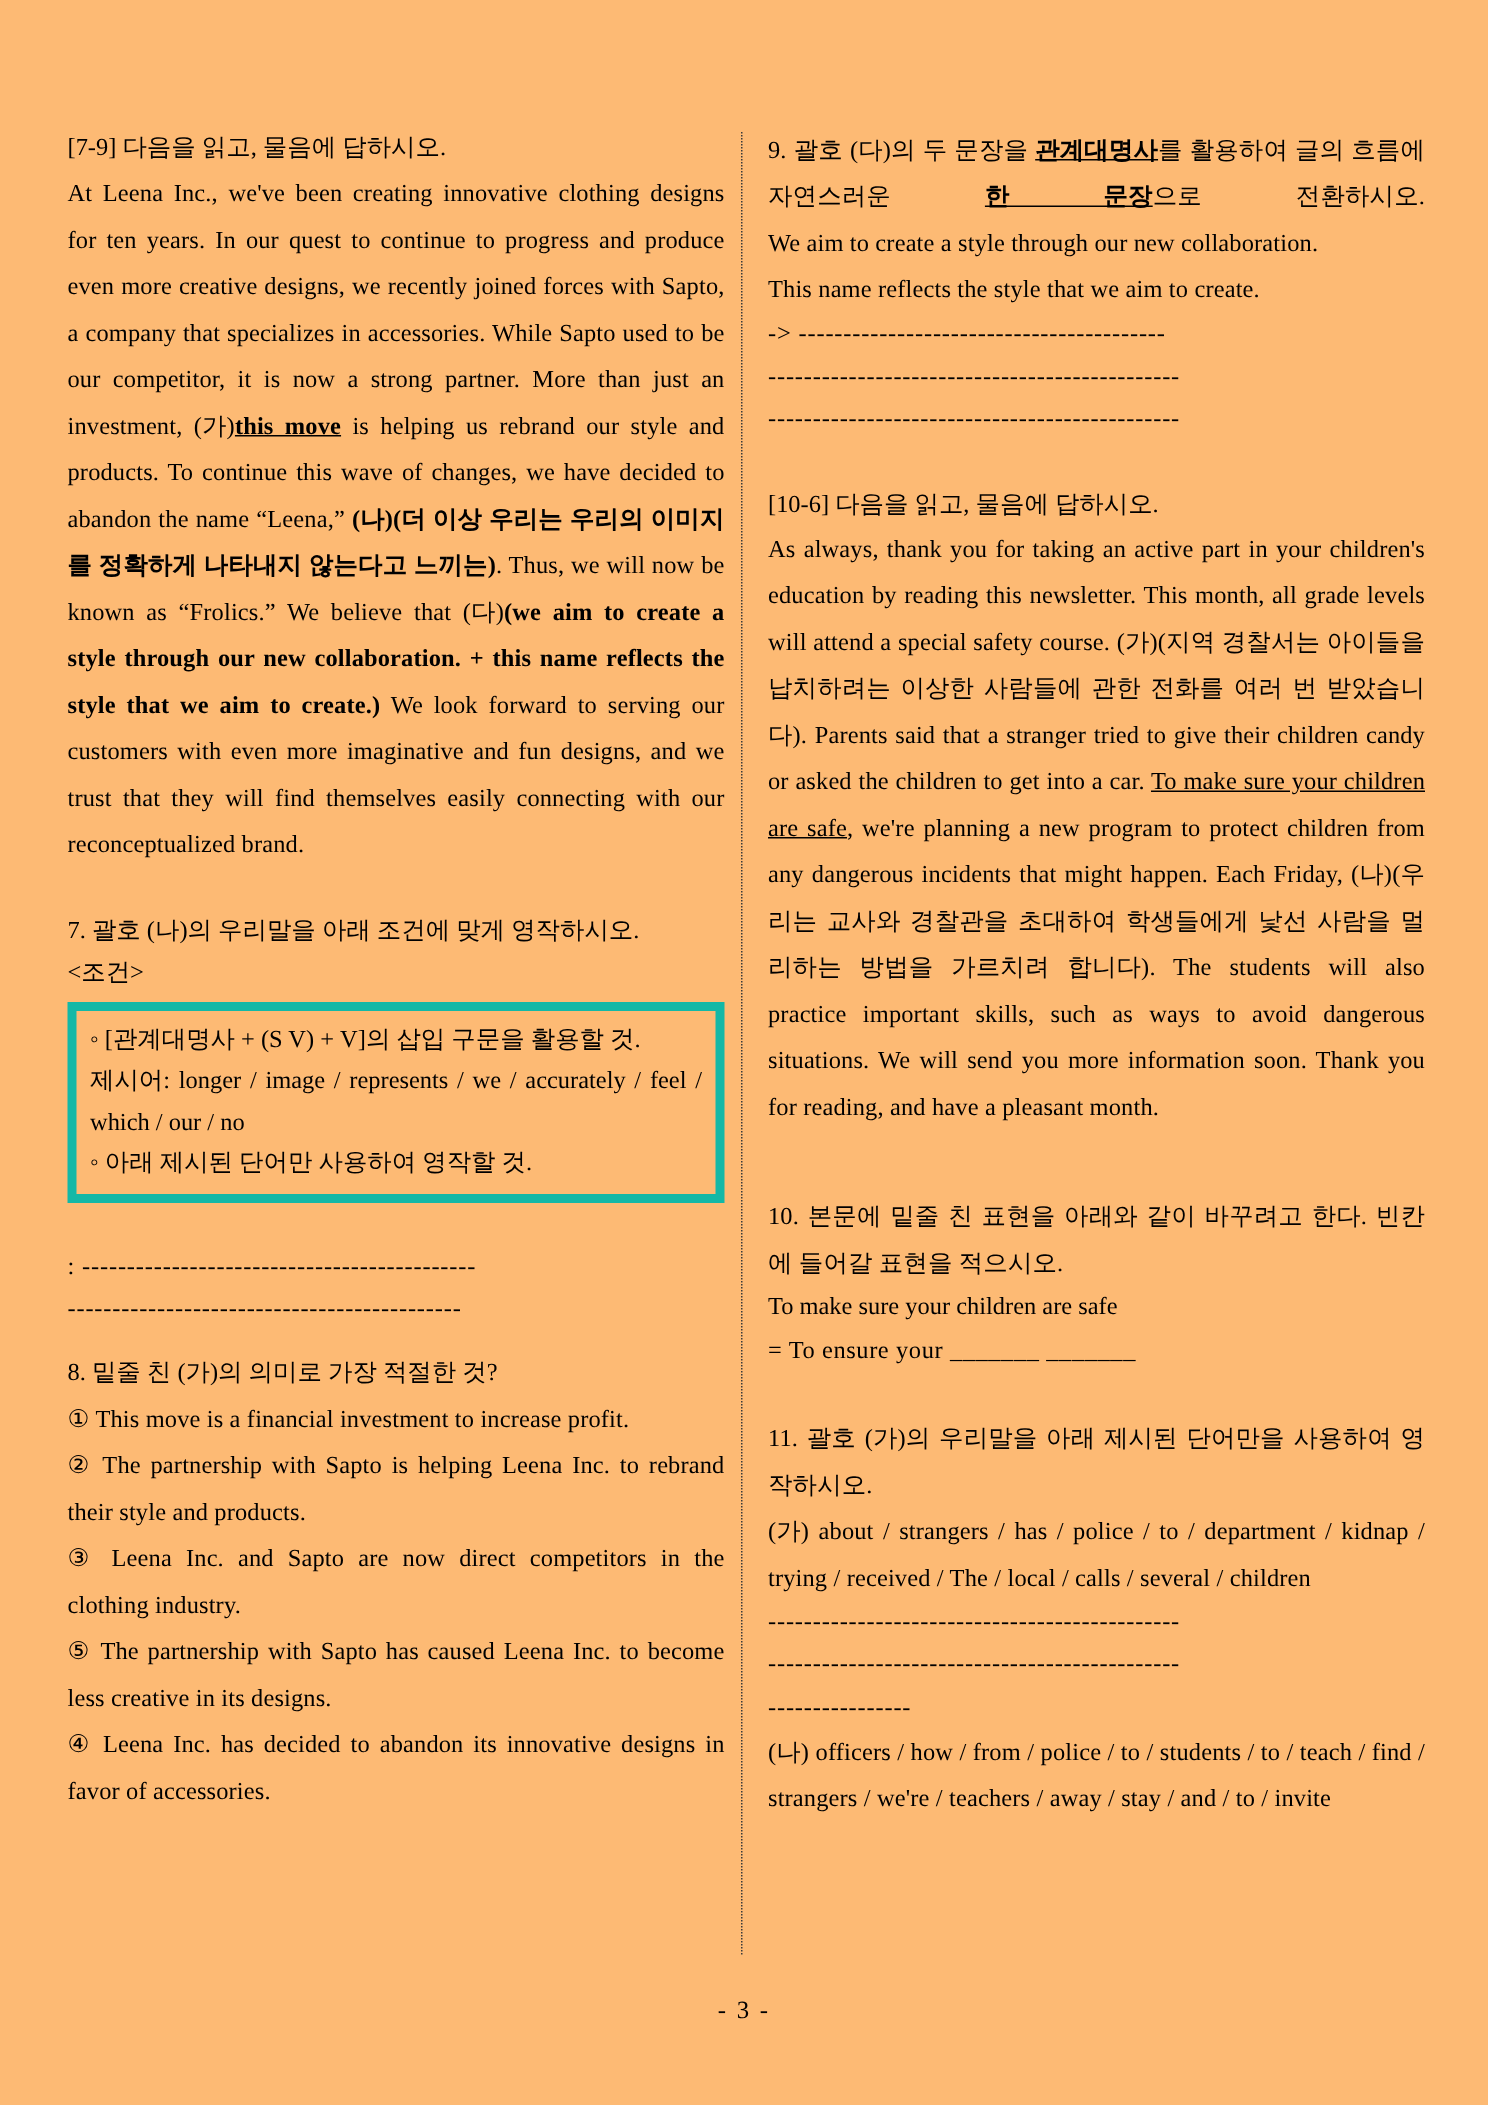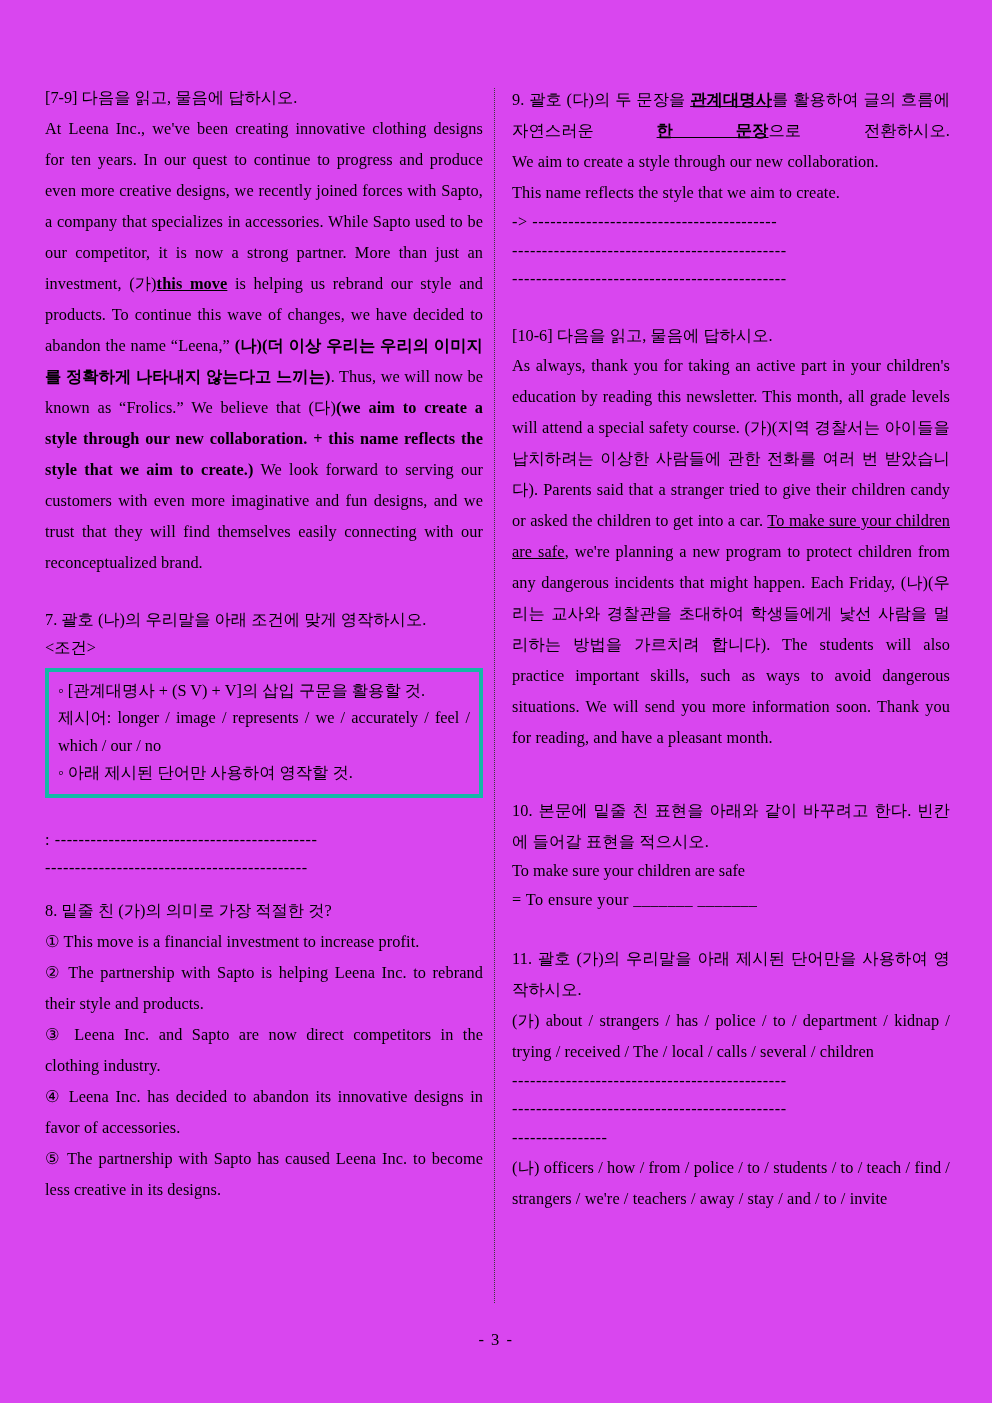--- a/index.html
+++ b/index.html
@@ -4,21 +4,21 @@
 <style>
   html, body {
     margin: 0;
     padding: 0;
     background: #ffffff;
   }
   .page {
     position: relative;
     width: 992px;
     height: 1403px;
-    background: #d946ef;
+    background: #fdba74;
     font-family: "Liberation Serif", "DejaVu Serif", serif;
     color: #000000;
     overflow: hidden;
     box-sizing: border-box;
   }
   .columns {
     position: absolute;
     top: 84px;
     left: 0;
     width: 992px;
@@ -56,21 +56,21 @@
     text-align: left;
   }
   .gap-sm { height: 14px; }
   .gap-md { height: 28px; }
   .gap-lg { height: 42px; }
   b.bd { font-weight: bold; }
   u.ul { text-decoration: underline; }
   .bu { font-weight: bold; text-decoration: underline; }
   .center { text-align: left; }
   .cond-box {
-    border: 4px solid #14b8a6;
+    border: 6px solid #14b8a6;
     padding: 5px 9px 7px 9px;
     margin-top: 5px;
     box-sizing: border-box;
   }
   .cond-line {
     margin: 0;
     font-size: 16.3px;
     line-height: 27.5px;
     text-align: justify;
     text-align-last: left;
@@ -126,22 +126,22 @@
       <p class="dashline"><span>:</span> <span>--------------------------------------------</span></p>
       <p class="dashline">--------------------------------------------</p>
 
       <div class="gap-sm"></div>
 
       <p class="heading">8. 밑줄 친 (가)의 의미로 가장 적절한 것?</p>
 
       <p class="t"><span>①</span> <span>This move is a financial investment to increase profit.</span></p>
       <p class="t"><span>②</span> <span>The partnership with Sapto is helping Leena Inc. to rebrand their style and products.</span></p>
       <p class="t"><span>③</span> <span>Leena Inc. and Sapto are now direct competitors in the clothing industry.</span></p>
+      <p class="t"><span>⑤</span> <span>The partnership with Sapto has caused Leena Inc. to become less creative in its designs.</span></p>
       <p class="t"><span>④</span> <span>Leena Inc. has decided to abandon its innovative designs in favor of accessories.</span></p>
-      <p class="t"><span>⑤</span> <span>The partnership with Sapto has caused Leena Inc. to become less creative in its designs.</span></p>
 
     </div>
 
     <div class="col col-right">
 
       <p class="t last-just"><span>9. 괄호 (다)의 두 문장을 </span><span class="bu">관계대명사</span><span>를 활용하여 글의 흐름에 자연스러운 </span><span class="bu">한 문장</span><span>으로 전환하시오.</span></p>
 
       <p class="t">We aim to create a style through our new collaboration.</p>
       <p class="t">This name reflects the style that we aim to create.</p>
 

